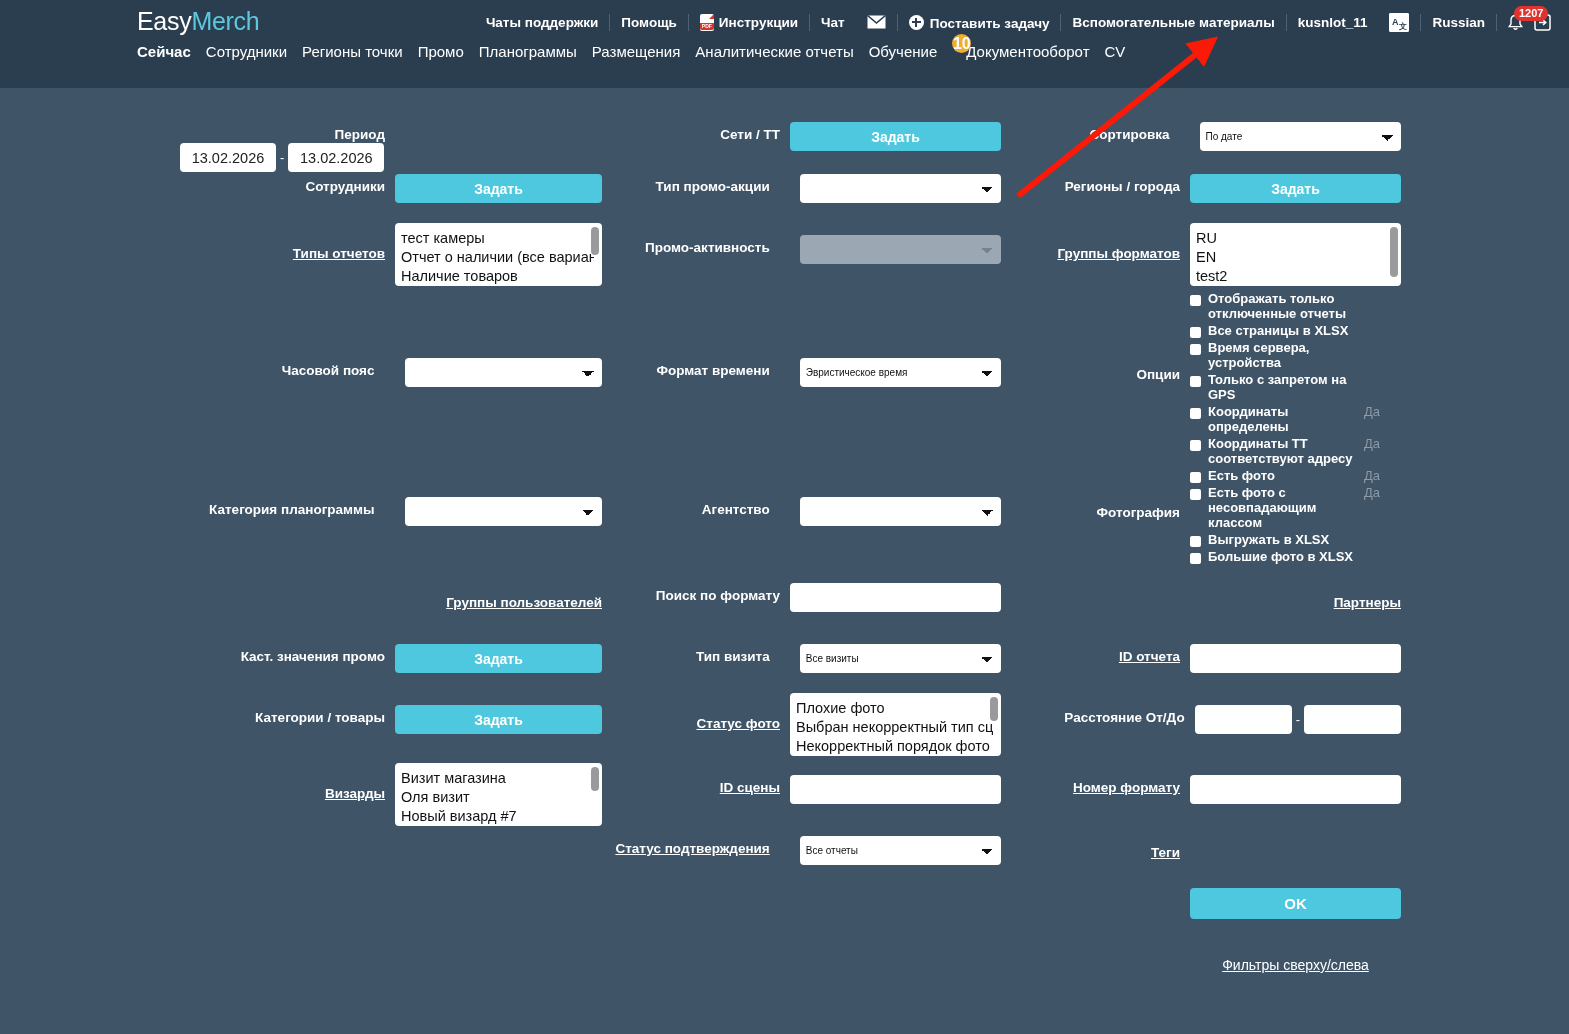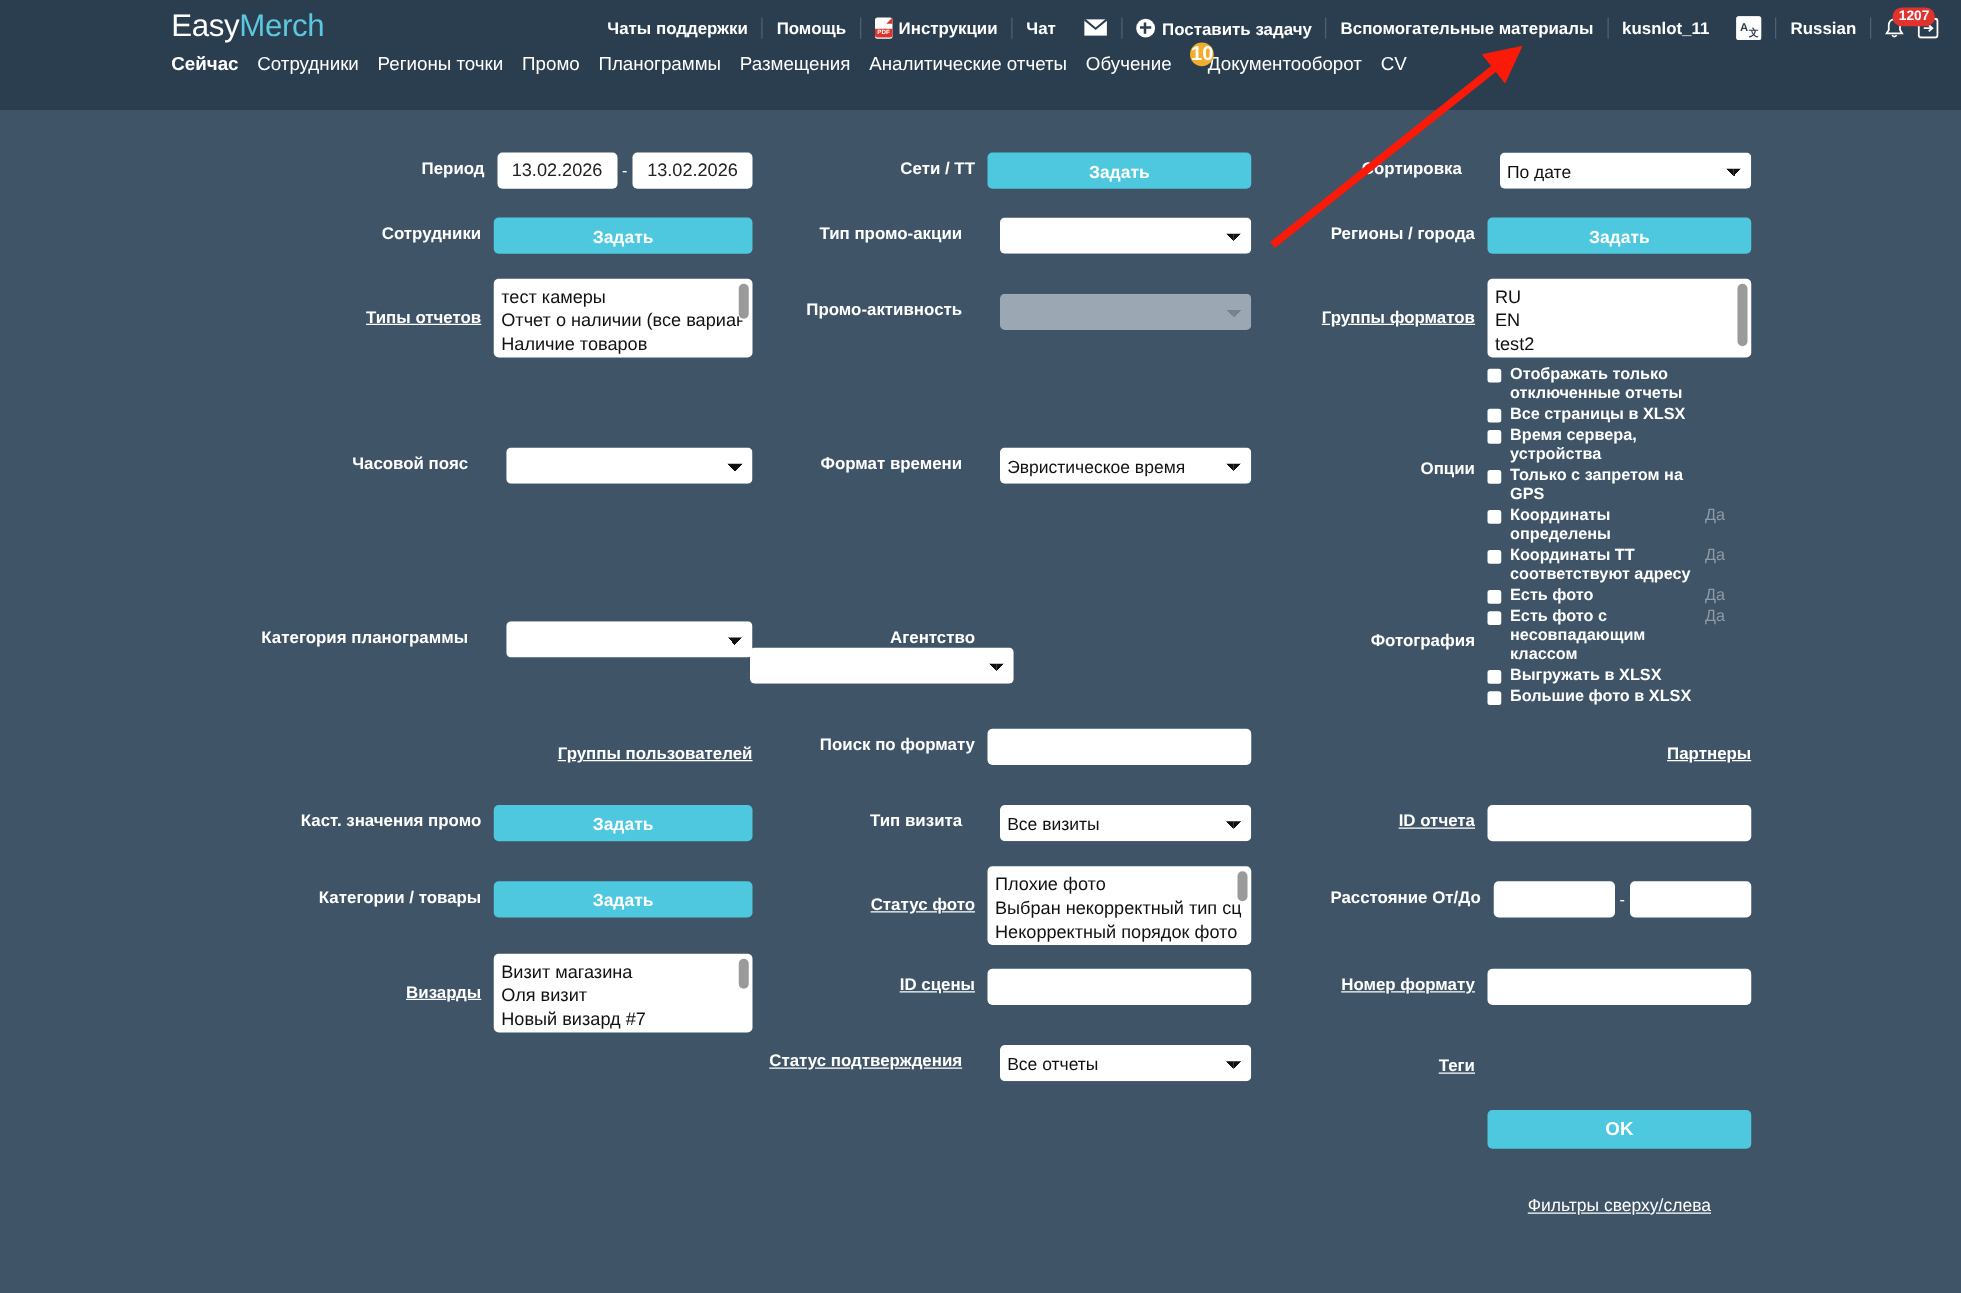--- a/index.html
+++ b/index.html
@@ -110,21 +110,21 @@
     font-family:"Liberation Sans", sans-serif;
   }
   .inp.center { text-align:center; }
   .btn {
     background:#4ec8de; border:none; border-radius:4px; height:29px;
     color:#ffffff; font-size:14px; font-weight:bold; cursor:pointer;
     font-family:"Liberation Sans", sans-serif;
   }
   .sel {
     background:#ffffff; border:none; border-radius:4px; height:29px;
-    font-size:14px; color:#111; padding:0 6px; outline:none; cursor:pointer;
+    font-size:10px; color:#111; padding:0 6px; outline:none; cursor:pointer;
     -webkit-appearance:none; appearance:none;
     font-family:"Liberation Sans", sans-serif;
     background-image:
       linear-gradient(45deg, transparent 50%, #111 50%),
       linear-gradient(135deg, #111 50%, transparent 50%);
     background-position: calc(100% - 14px) 13px, calc(100% - 8px) 13px;
     background-size: 6px 6px, 6px 6px;
     background-repeat:no-repeat;
     margin-left:30px;
   }
@@ -237,21 +237,21 @@
     </span>
     <span class="item">CV</span>
   </div>
 </div>
 <div class="nav-caret"></div>
 
 <div class="form">
 
   <div class="col col1">
 
-    <div class="row" style="top:34px; left:0; width:432px; justify-content:flex-end;">
+    <div class="row" style="top:34px; left:0; width:432px; justify-content:flex-end;flex-direction:column;">
       <div class="lbl" style="width:215px;">Период</div>
       <div class="ctl" style="display:flex;align-items:center;">
         <input class="inp center" style="width: 96px;" value="13.02.2026">
         <span style="padding:0 4px;font-size:13px;">-</span>
         <input class="inp center" style="width: 96px;" value="13.02.2026">
       </div>
     </div>
 
     <div class="row" style="top:86px; left:0; width:432px; justify-content:flex-end;">
       <div class="lbl" style="width:215px;">Сотрудники</div>
@@ -328,21 +328,21 @@
       </select>
     </div>
 
     <div class="row" style="top:270px; left:0; width:431px; justify-content:flex-end;">
       <div class="lbl" style="width:210px;">Формат времени</div>
       <select class="sel ctl" style="width:211px;">
         <option>Эвристическое время</option>
       </select>
     </div>
 
-    <div class="row" style="top:409px; left:0; width:431px; justify-content:center;flex-direction:column;">
+    <div class="row" style="top:409px; left:0; width:431px; justify-content:center;">
       <div class="lbl" style="width:210px;">Агентство</div>
       <select class="sel ctl" style="width:211px;">
         <option></option>
       </select>
     </div>
 
     <div class="row" style="top:495px; left:0; width:431px; justify-content:flex-end;">
       <div class="lbl" style="width:210px;">Поиск по формату</div>
       <input class="inp ctl" style="width: 211px;" value="">
     </div>

